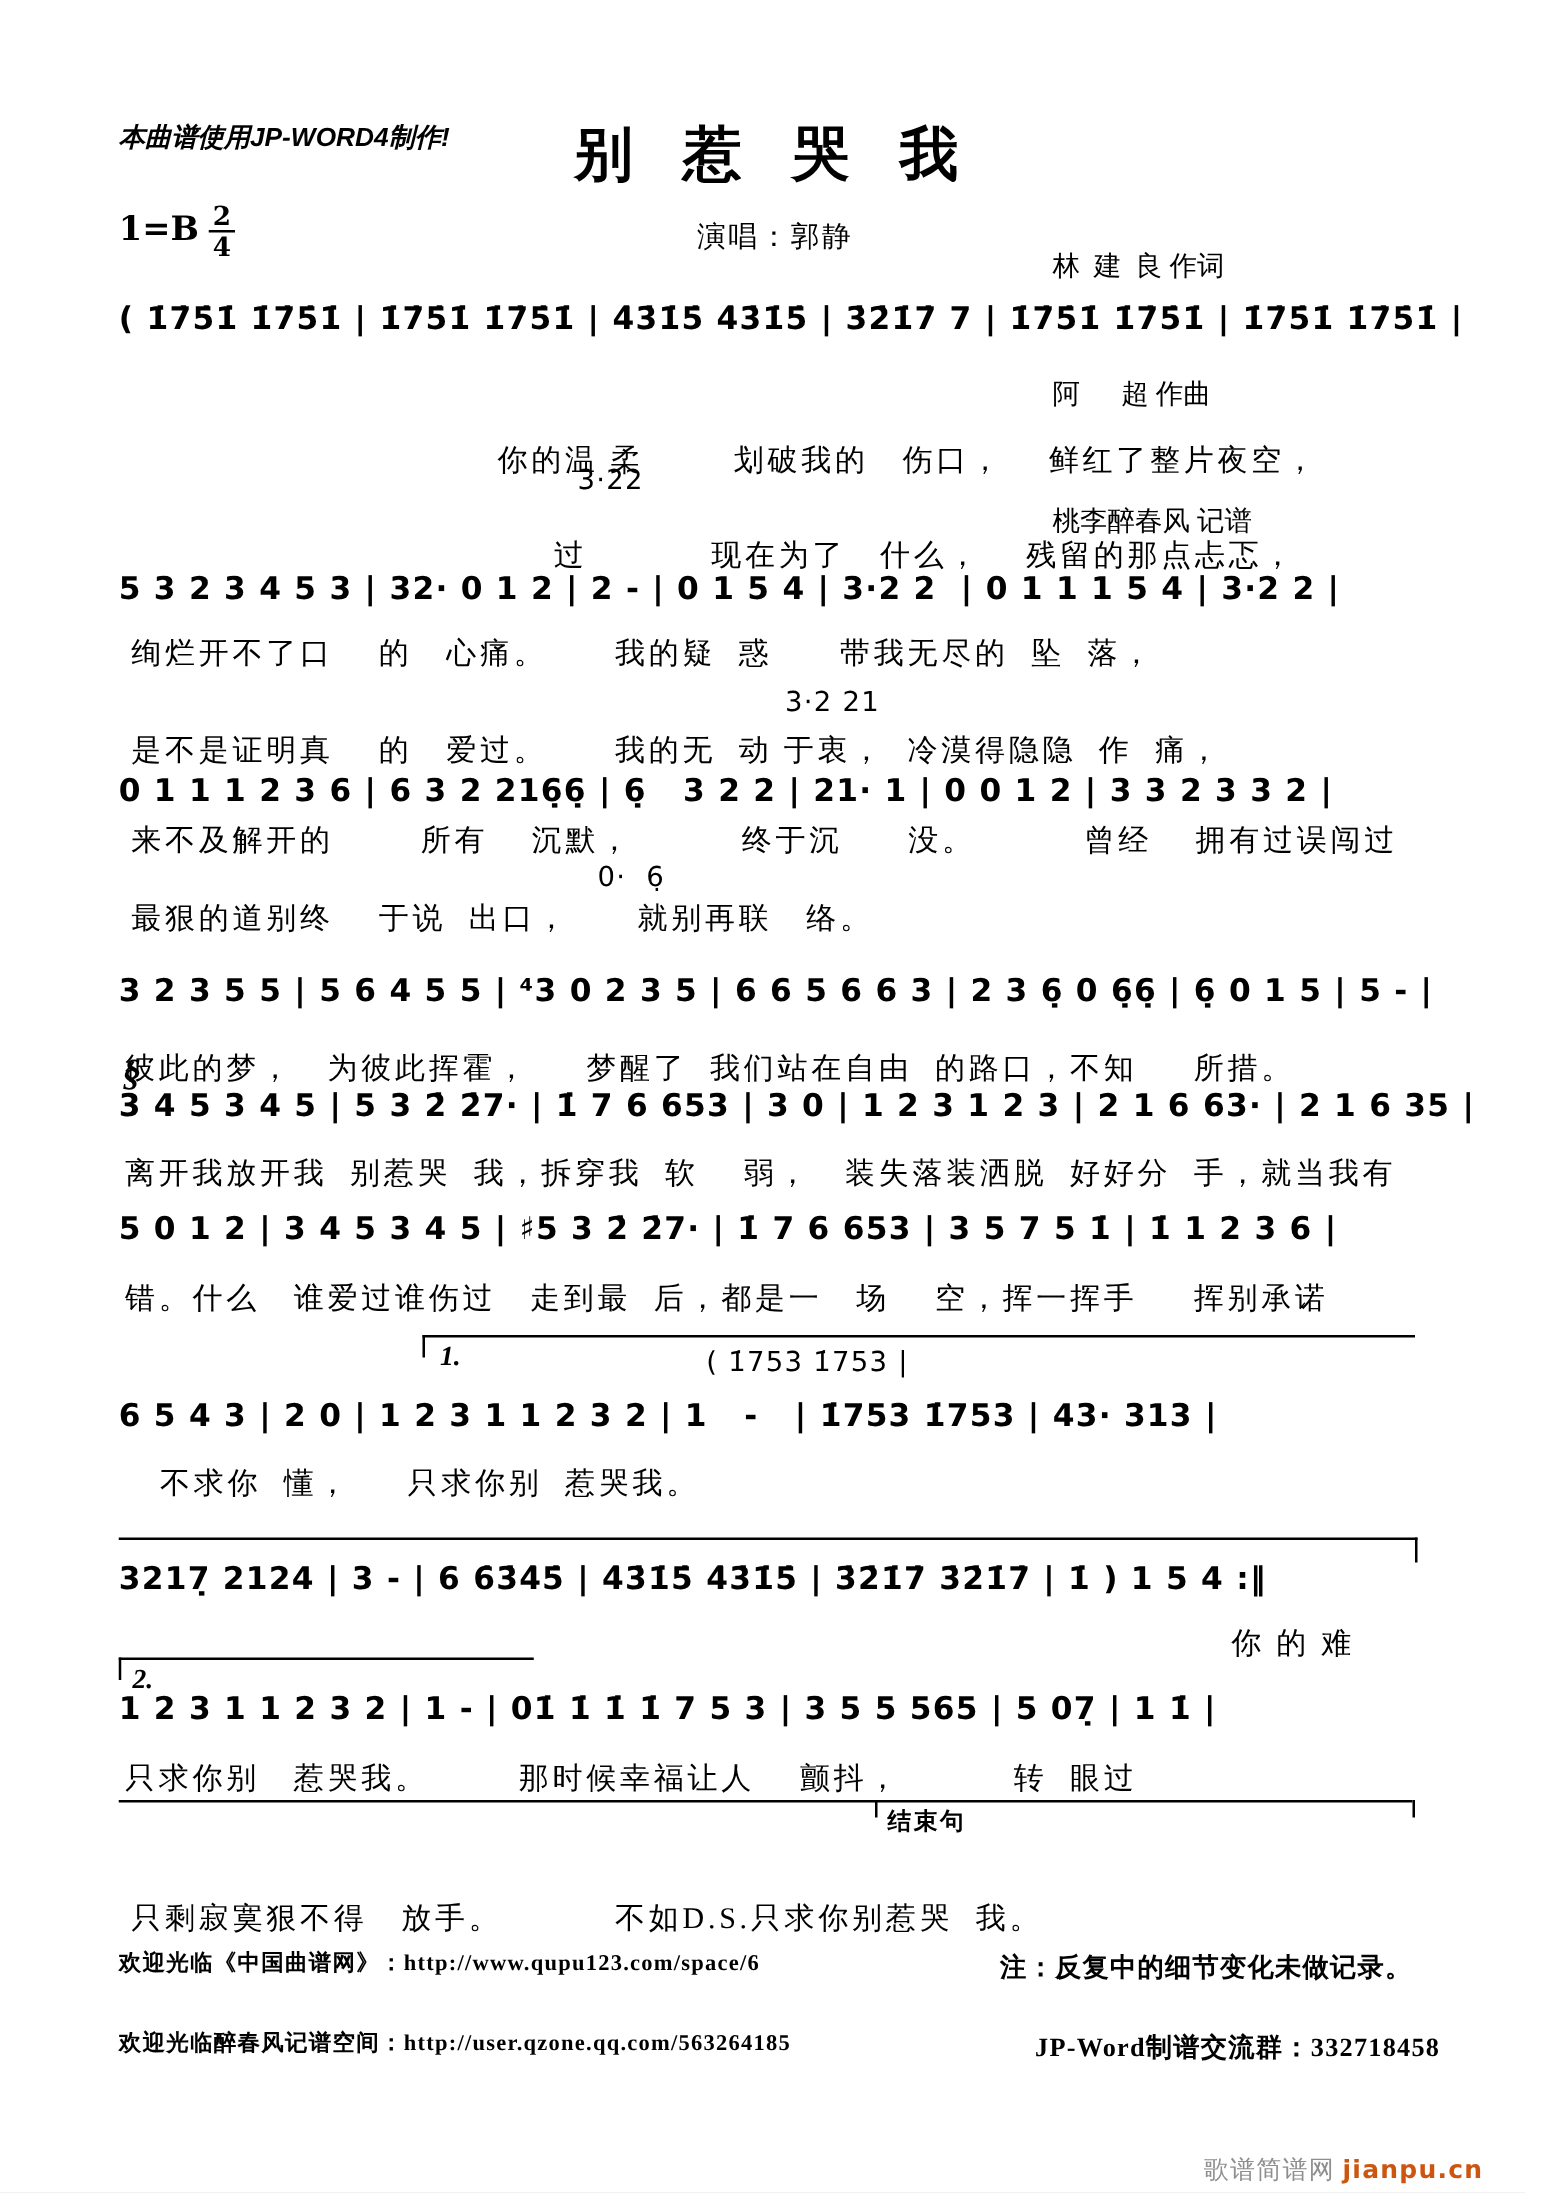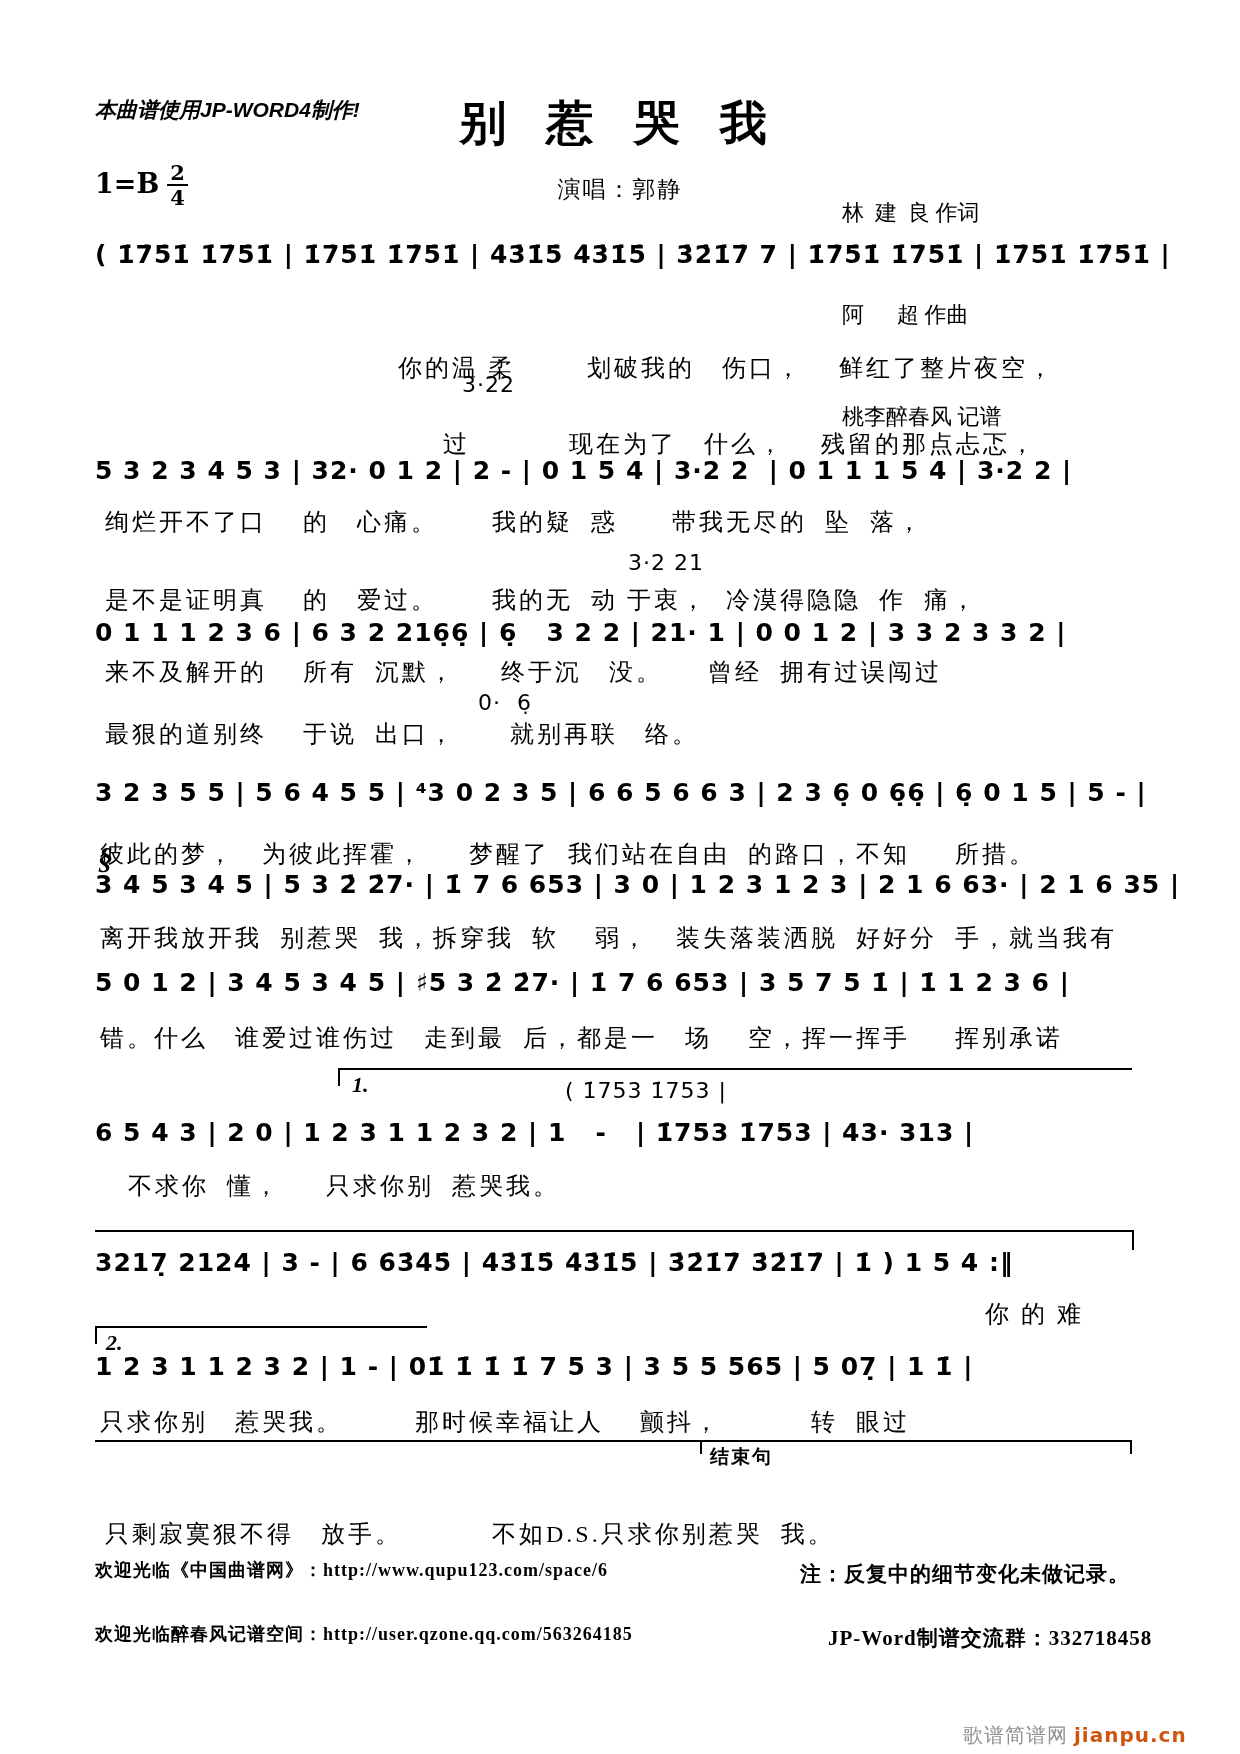--- a/index.html
+++ b/index.html
@@ -64,21 +64,21 @@
   <div class="abs lyr" style="left:398px;top:352px;">你的温 柔        划破我的   伤口，    鲜红了整片夜空，</div>
   <div class="abs ins" style="left:462px;top:372px;">3·22</div>
   <div class="abs lyr" style="left:443px;top:428px;">过           现在为了   什么，    残留的那点忐忑，</div>
 
   <div class="abs notes" style="left:95px;top:456px;">5 3 2 3 4 5 3 | 32· 0 1 2 | 2 - | 0 1 5 4 | 3·2 2  | 0 1 1 1 5 4 | 3·2 2 |</div>
   <div class="abs lyr" style="left:105px;top:506px;">绚烂开不了口    的   心痛。      我的疑  惑      带我无尽的  坠  落，</div>
   <div class="abs ins" style="left:628px;top:550px;">3·2 21</div>
   <div class="abs lyr" style="left:105px;top:584px;">是不是证明真    的   爱过。      我的无  动 于衷，  冷漠得隐隐  作  痛，</div>
 
   <div class="abs notes" style="left:95px;top:604px;margin-top:14px;">0 1 1 1 2 3 6 | 6 3 2 216̣6̣ | 6̣   3 2 2 | 21· 1 | 0 0 1 2 | 3 3 2 3 3 2 |</div>
-  <div class="abs lyr" style="left:105px;top:656px;">来不及解开的    所有  沉默，     终于沉   没。     曾经  拥有过误闯过</div>
+  <div class="abs lyr" style="left:105px;top:656px;font-family:Liberation Mono, monospace;">来不及解开的    所有  沉默，     终于沉   没。     曾经  拥有过误闯过</div>
   <div class="abs ins" style="left:478px;top:690px;">0·  6̣</div>
   <div class="abs lyr" style="left:105px;top:718px;">最狠的道别终    于说  出口，      就别再联   络。</div>
 
   <div class="abs notes" style="left:95px;top:778px;">3 2 3 5 5 | 5 6 4 5 5 | ⁴3 0 2 3 5 | 6 6 5 6 6 3 | 2 3 6̣ 0 6̣6̣ | 6̣ 0 1 5 | 5 - |</div>
   <div class="abs lyr" style="left:100px;top:838px;">彼此的梦，   为彼此挥霍，     梦醒了  我们站在自由  的路口，不知     所措。</div>
 
   <div class="abs segno" style="left:98px;top:842px;">§</div>
   <div class="abs notes" style="left:95px;top:870px;">3 4 5 3 4 5 | 5 3 2̇ 2̇7· | 1̇ 7 6 653 | 3 0 | 1 2 3 1 2 3 | 2 1 6 63· | 2 1 6 35 |</div>
   <div class="abs lyr" style="left:100px;top:922px;">离开我放开我  别惹哭  我，拆穿我  软    弱，   装失落装洒脱  好好分  手，就当我有</div>
 

